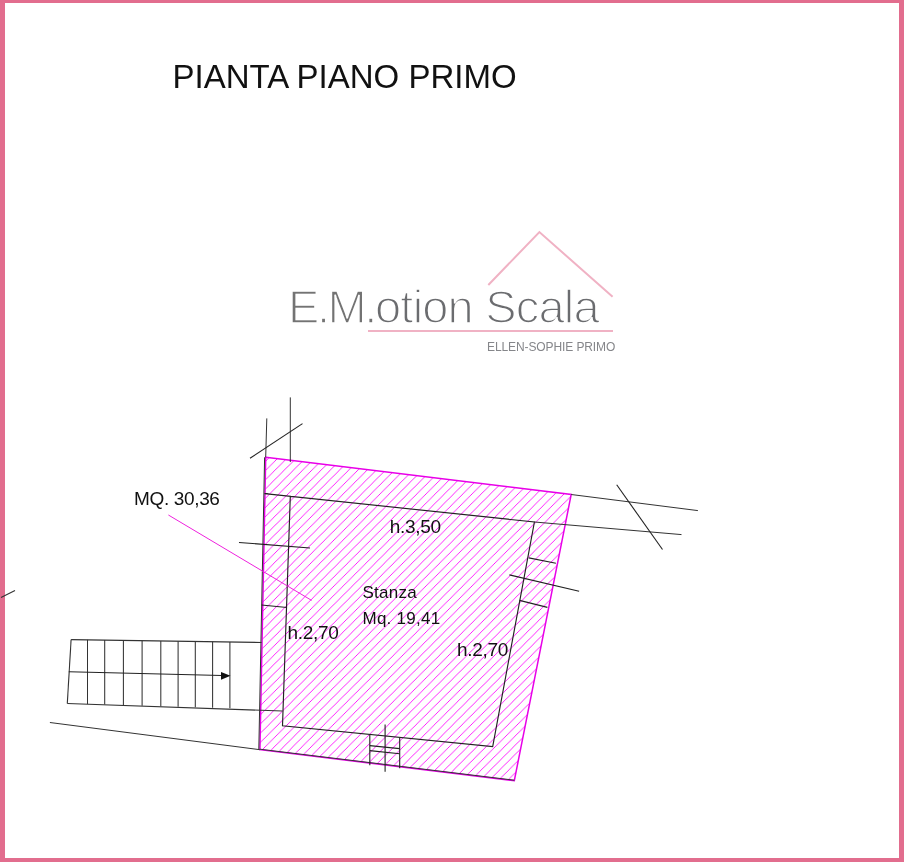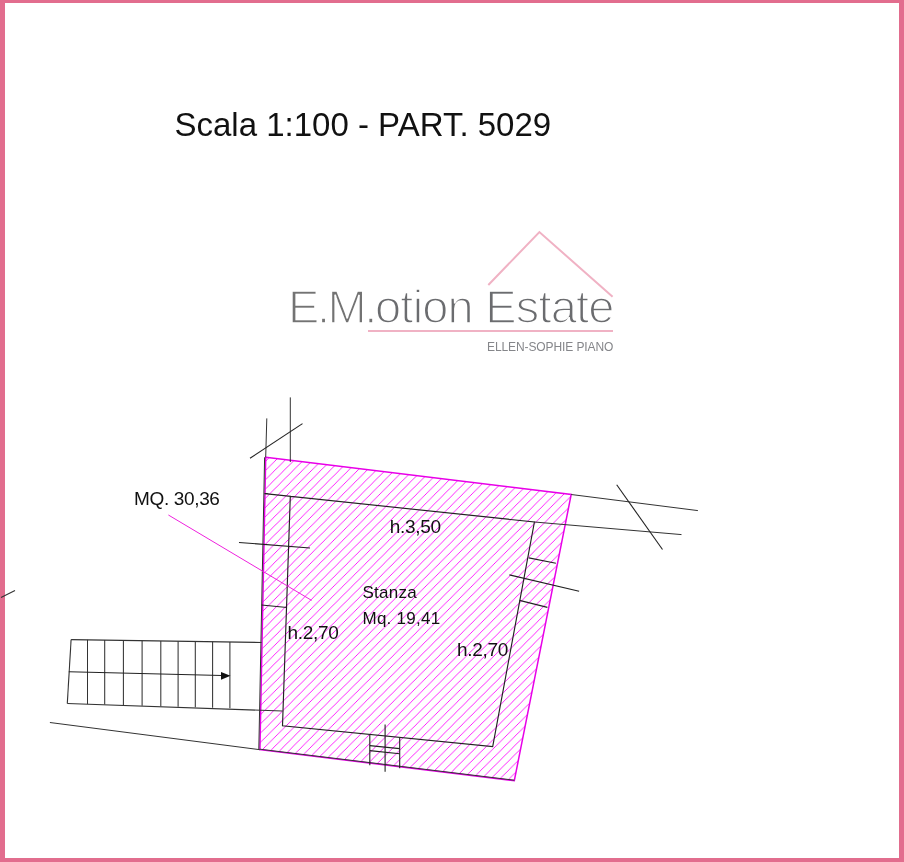--- a/index.html
+++ b/index.html
@@ -6,32 +6,32 @@
   #page{position:relative;width:904px;height:862px;background:#fff;overflow:hidden;
         font-family:"Liberation Sans", sans-serif;}
   .abs{position:absolute;}
 </style>
 </head>
 <body>
 <div id="page">
 
   <div class="abs" style="left:0;top:0;width:904px;height:862px;border-top:3px solid #e26d8e;border-left:5px solid #e26d8e;border-right:5px solid #e26d8e;border-bottom:4px solid #e26d8e;box-sizing:border-box;"></div>
 
+  <div class="abs" style="left:172.5px;top:59.9px;font-size:33px;line-height:33px;color:#111;">PIANTA PIANO PRIMO</div>
 
-  <div class="abs" style="left:174.5px;top:108.1px;font-size:33px;line-height:33px;color:#111;">Scala 1:100 - PART. 5029</div>
 
   <svg class="abs" style="left:0;top:0;" width="904" height="862" viewBox="0 0 904 862">
     <polyline points="488.3,285 539.4,232.1 612.6,296.7" fill="none" stroke="#f0b2c4" stroke-width="2"></polyline>
   </svg>
 
-  <div class="abs" style="left:288px;top:283.3px;font-size:47px;line-height:47px;letter-spacing:-0.8px;-webkit-text-stroke:1.6px #ffffff;"><span style="color:#737373;letter-spacing:-2.4px;">E.M.</span><span style="color:#6b6c6f;">otion Estate</span></div>
+  <div class="abs" style="left:288px;top:283.3px;font-size:47px;line-height:47px;letter-spacing:-0.8px;-webkit-text-stroke:1.6px #ffffff;"><span style="color:#737373;letter-spacing:-2.4px;">E.M.</span><span style="color:#6b6c6f;">otion Scala</span></div>
 
   <div class="abs" style="left:368px;top:330px;width:245px;height:2px;background:#f0b2c4;"></div>
 
-  <div class="abs" style="left:487px;top:341px;font-size:12px;line-height:12px;letter-spacing:-0.1px;color:#85868a;">ELLEN-SOPHIE PIANO</div>
+  <div class="abs" style="left:487px;top:341px;font-size:12px;line-height:12px;letter-spacing:-0.1px;color:#85868a;">ELLEN-SOPHIE PRIMO</div>
 
   <svg class="abs" style="left:0;top:0;" width="904" height="862" viewBox="0 0 904 862">
     <defs>
       <pattern id="hatch" width="9.2" height="9.2" patternUnits="userSpaceOnUse">
         <path d="M-1,1 l2,-2 M0,9.2 L9.2,0 M8.2,10.2 l2,-2" stroke="#ff00ff" stroke-width="0.85" fill="none"></path>
       </pattern>
     </defs>
 
     <polygon points="265.7,457.3 571.2,494.5 514.3,780.7 259.9,749.7" fill="url(#hatch)" stroke="#e800e8" stroke-width="1.5"></polygon>
 

